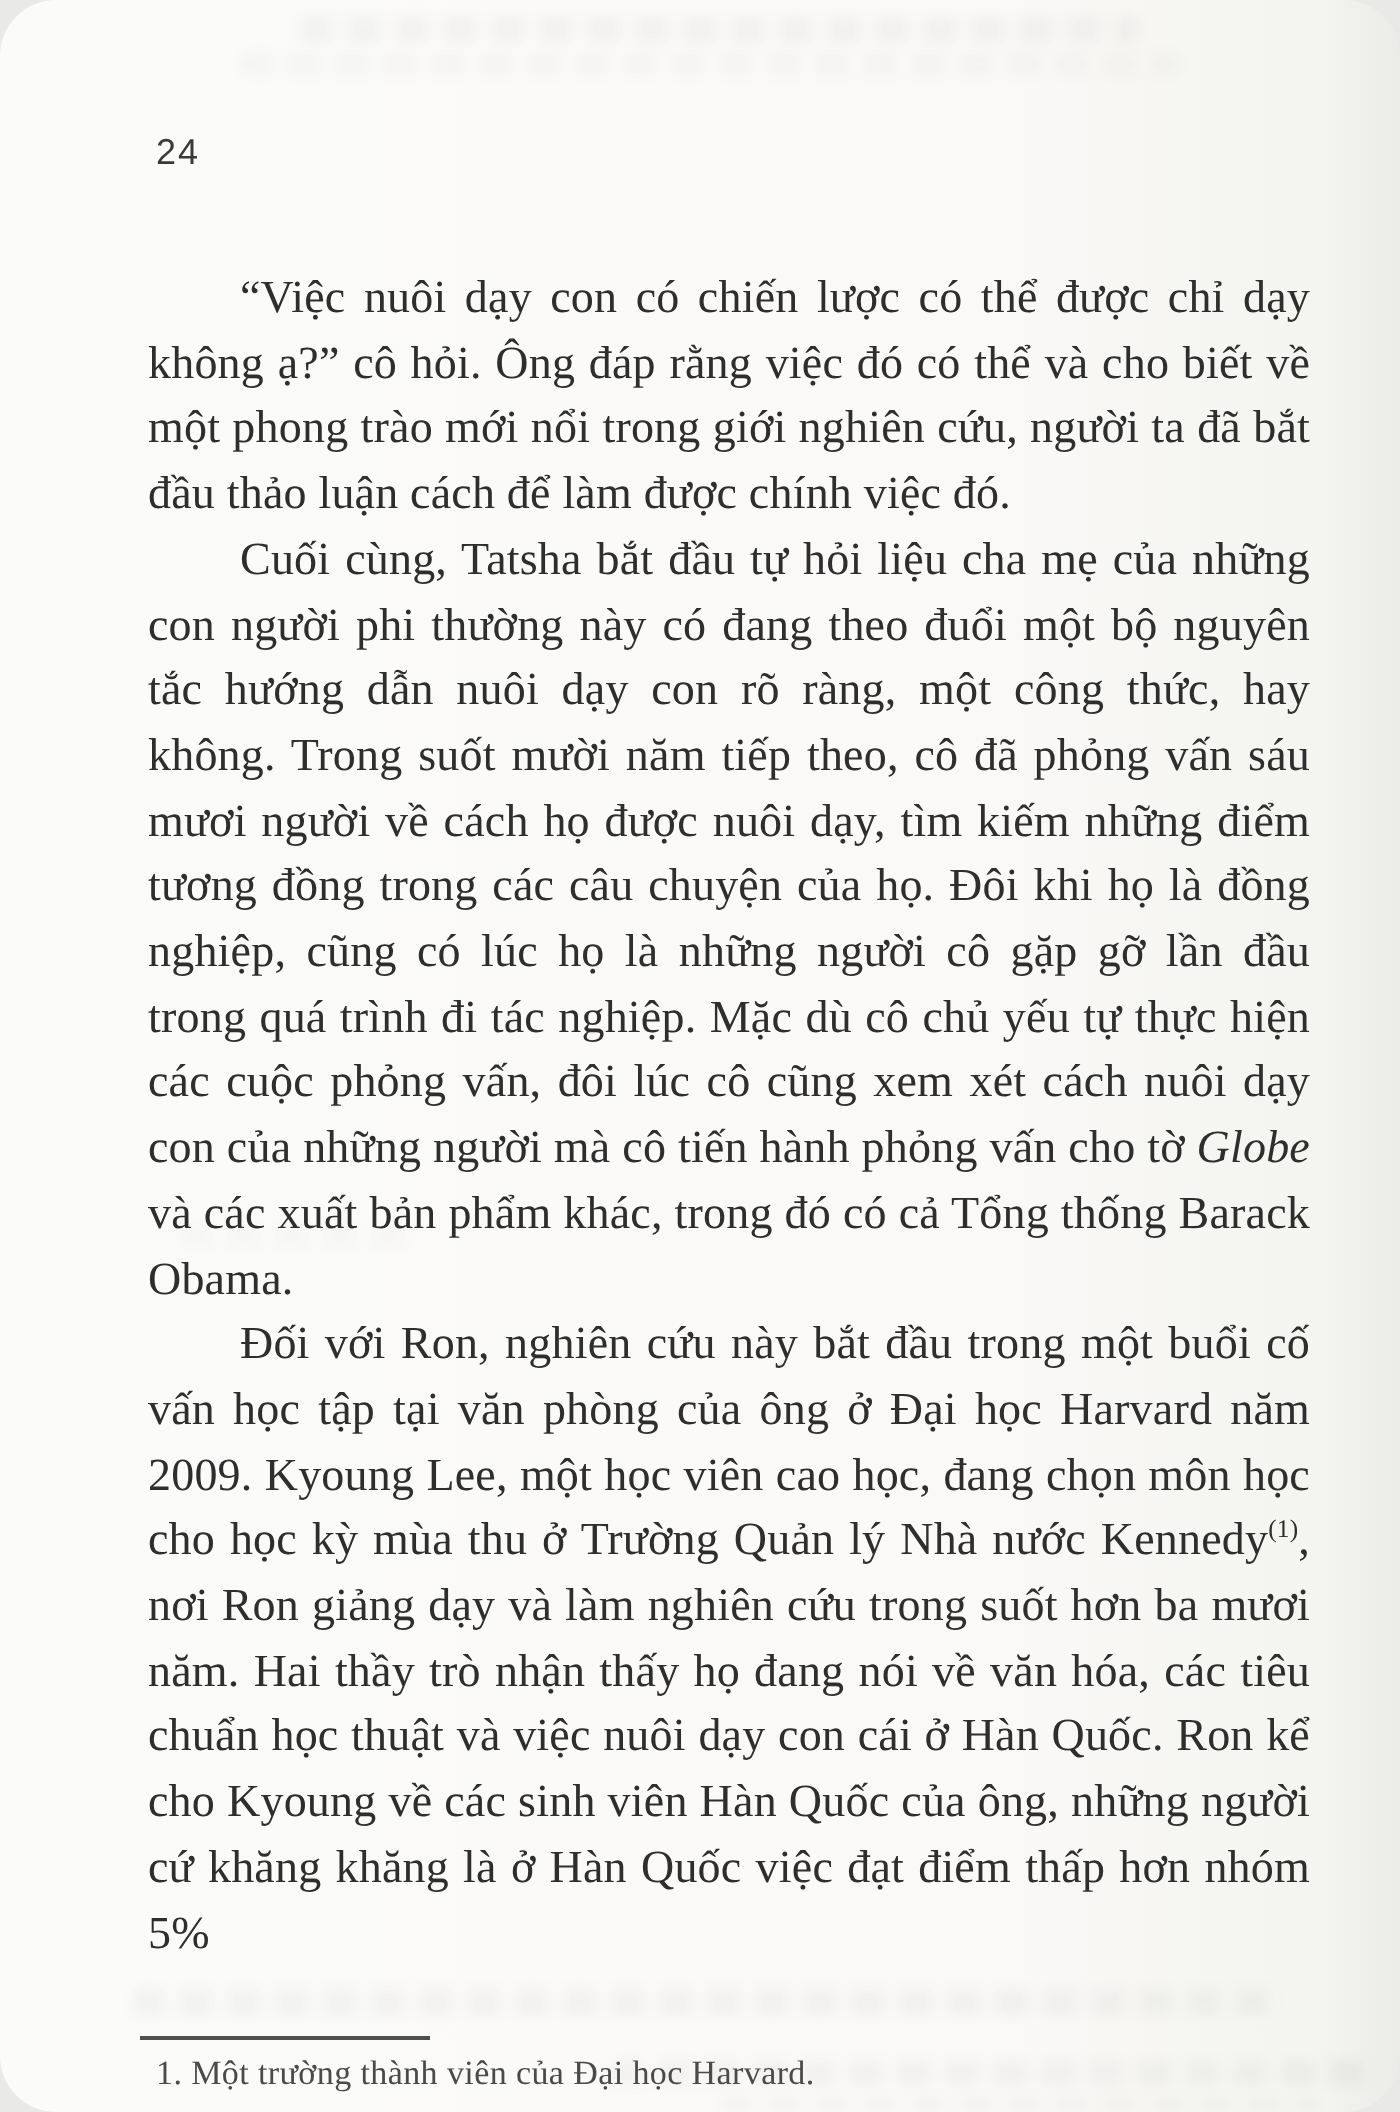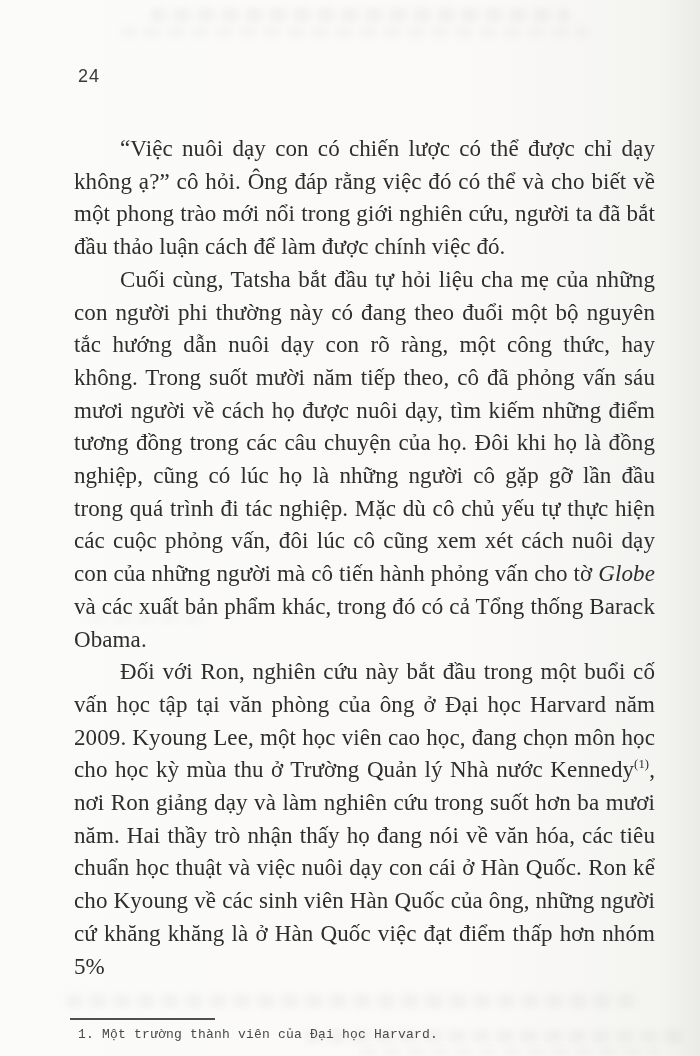--- a/index.html
+++ b/index.html
@@ -9,20 +9,21 @@
   }
   .page {
     position: relative;
     width: 700px;
     height: 1056px;
     margin: 0 auto;
     overflow: hidden;
     background: linear-gradient(90deg, #fbfbf9 0%, #faf9f7 70%, #f4f4f1 94%, #ebebe8 100%);
     font-family: "Liberation Serif", "DejaVu Serif", serif;
     color: #2e2e2e;
+    border-radius: 28px;
   }
   .page-header {
     position: absolute;
     top: 66px;
     left: 78px;
     right: 50px;
     display: flex;
     justify-content: space-between;
     align-items: baseline;
     font-family: "Liberation Sans", "DejaVu Sans", sans-serif;
@@ -63,22 +64,22 @@
     left: 70px;
     top: 1018px;
     width: 145px;
     height: 2px;
     background: #4f4f4f;
   }
   .footnote {
     position: absolute;
     left: 78px;
     top: 1027px;
-    font-family: Liberation Mono, monospace;
-    font-size: 13px;
+    font-family: Liberation Serif, serif;
+    font-size: 17px;
     letter-spacing: 0.2px;
     color: #4a4a4a;
   }
   
   .ghost {
     position: absolute;
     filter: blur(3px);
     opacity: 0.55;
     border-radius: 4px;
     background: repeating-linear-gradient(90deg,

